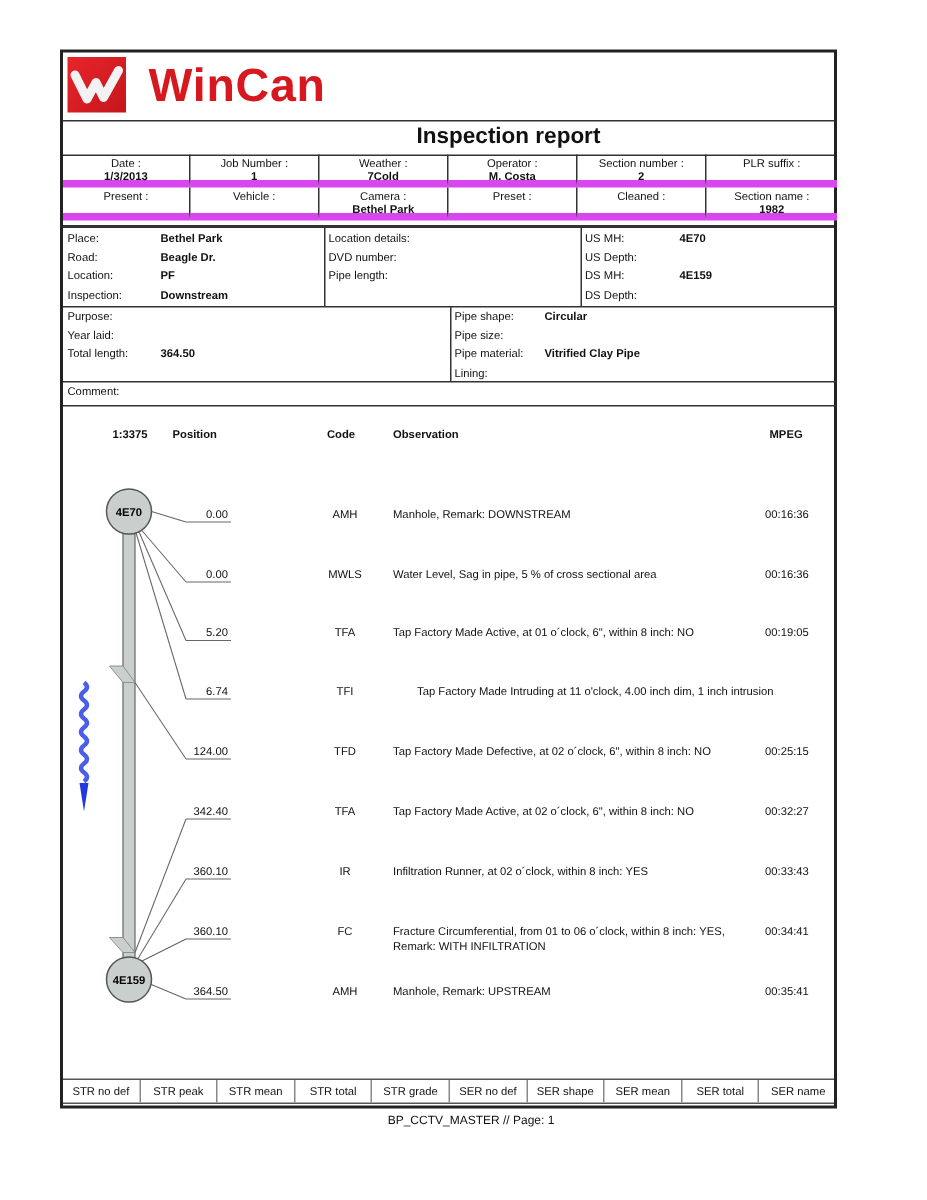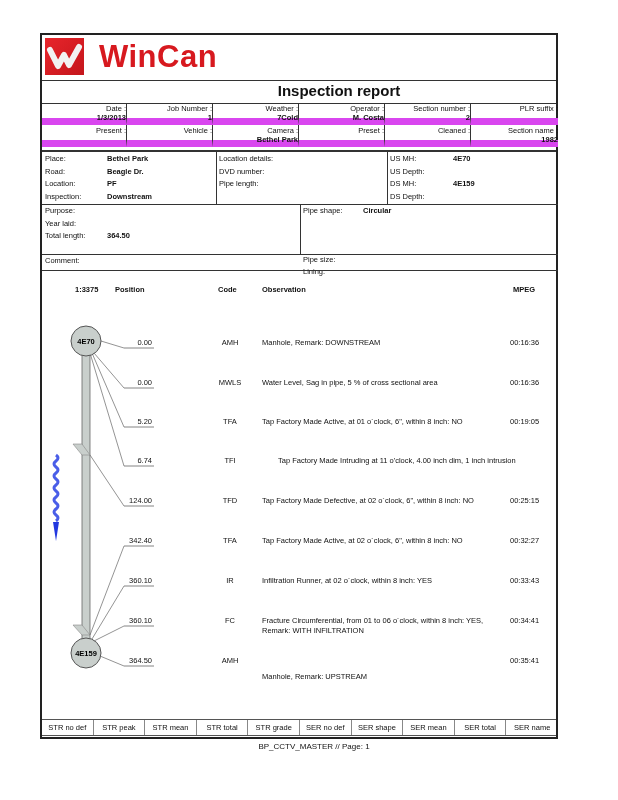--- a/index.html
+++ b/index.html
@@ -9,22 +9,22 @@
           border: 2px solid #222; box-sizing: border-box; }
   .logo-row { position: absolute; left: 0; top: 0; width: 100%; height: 45px; border-bottom: 1.5px solid #333; }
   .logo-box { position: absolute; left: 3px; top: 3px; width: 39px; height: 37px;
               background: linear-gradient(135deg, #e8252b 0%, #c4161c 100%); }
   .logo-text { position: absolute; left: 57px; top: 4px; font-size: 31px; font-weight: bold;
                color: #d7191f; letter-spacing: 0.5px; }
   .title-row { position: absolute; left: 0; top: 45px; width: 100%; height: 23px; border-bottom: 1px solid #333; }
   .title { position: absolute; left: 0; right: 0; top: 2px; text-align: center;
            font-size: 15px; font-weight: bold; padding-left: 80px; }
   .info-grid { position: absolute; left: 0; top: 68px; width: 100%; height: 45px; }
-  .info-cell { position: absolute; height: 22px; border-right: 1px solid #333; border-bottom: 7px solid #d946ef;
-               box-sizing: border-box; text-align: right; font-size: 7.5px; line-height: 9px; padding-top: 1px; }
+  .info-cell { position: absolute; height: 22px; border-right: 1px solid #333; border-bottom: 5px solid #d946ef;
+               box-sizing: border-box; text-align: center; font-size: 7.5px; line-height: 9px; padding-top: 1px; }
   .info-cell .v { font-weight: bold; display: block; }
   .details { position: absolute; left: 0; top: 115px; width: 100%; height: 118px; border-top: 2px solid #333; }
   .dl { position: absolute; font-size: 7.5px; line-height: 12.5px; }
   .dl .row { height: 12.5px; white-space: nowrap; }
   .dl .lbl { display: inline-block; }
   .dl .val { font-weight: bold; position: absolute; }
   .vline { position: absolute; background: #333; width: 1px; }
   .hline { position: absolute; background: #333; height: 1px; }
   .obs-head { position: absolute; top: 250px; font-size: 7.5px; font-weight: bold; }
   .obs-pos { position: absolute; font-size: 7.5px; text-align: right; width: 40px; }
@@ -94,21 +94,22 @@
       </div>
     <div class="hline" style="left:0; top:52px; width:516px;"></div>
     <div class="dl" style="left:3px; top:53px; width:255px;" id="blk-use">
         <div class="row" style="position: relative;"><span class="lbl">Purpose:</span><span class="val" style="left: 62px;"></span></div>
         <div class="row" style="position: relative;"><span class="lbl">Year laid:</span><span class="val" style="left: 62px;"></span></div>
         <div class="row" style="position: relative;"><span class="lbl">Total length:</span><span class="val" style="left: 62px;">364.50</span></div>
       </div>
     <div class="vline" style="left:258px; top:52px; height:50px;"></div>
     <div class="dl" style="left:261px; top:53px; width:250px;" id="blk-pipe">
         <div class="row" style="position: relative;"><span class="lbl">Pipe shape:</span><span class="val" style="left: 60px;">Circular</span></div>
-        <div class="row" style="position: relative; margin-top: 36px;"><span class="lbl">Pipe size:</span><span class="val" style="left: 60px;"></span></div>
+        <div class="row" style="position: relative;"><span class="lbl">Pipe size:</span><span class="val" style="left: 60px;"></span></div>
+        <div class="row" style="position: relative;"><span class="lbl">Pipe material:</span><span class="val" style="left: 60px;">Vitrified Clay Pipe</span></div>
         <div class="row" style="position: relative;"><span class="lbl">Lining:</span><span class="val" style="left: 60px;"></span></div>
       </div>
     <div class="hline" style="left:0; top:102px; width:516px;"></div>
     <div class="dl" style="left:3px; top:103px;">
       <div class="row"><span class="lbl">Comment:</span></div>
     </div>
     <div class="hline" style="left:0; top:118px; width:516px;"></div>
   </div>
 
   <div class="obs-head" style="left:33px;">1:3375</div>
@@ -182,21 +183,21 @@
       <div class="obs-pos" style="left: 70px; top: 541px;">360.10</div>
       <div class="obs-code" style="left: 168px; top: 541px;">IR</div>
       <div class="obs-text" style="left: 220px; top: 541px;">Infiltration Runner, at 02 o´clock, within 8 inch: YES</div>
       <div class="obs-time" style="left: 468px; top: 541px;">00:33:43</div>
       <div class="obs-pos" style="left: 70px; top: 581px;">360.10</div>
       <div class="obs-code" style="left: 168px; top: 581px;">FC</div>
       <div class="obs-text" style="left: 220px; top: 581px;">Fracture Circumferential, from 01 to 06 o´clock, within 8 inch: YES, Remark: WITH INFILTRATION</div>
       <div class="obs-time" style="left: 468px; top: 581px;">00:34:41</div>
       <div class="obs-pos" style="left: 70px; top: 621px;">364.50</div>
       <div class="obs-code" style="left: 168px; top: 621px;">AMH</div>
-      <div class="obs-text" style="left: 220px; top: 637px;">Manhole, Remark: UPSTREAM</div>
+      <div class="obs-text" style="left: 220px; top: 621px;">Manhole, Remark: UPSTREAM</div>
       <div class="obs-time" style="left: 468px; top: 621px;">00:35:41</div>
     </div>
 
   <div class="footer-table" id="grades">
       <div class="ft-cell" style="left: 0px; width: 51.6px;">STR no def</div>
       <div class="ft-cell" style="left: 51.6px; width: 51.6px;">STR peak</div>
       <div class="ft-cell" style="left: 103.2px; width: 51.6px;">STR mean</div>
       <div class="ft-cell" style="left: 154.8px; width: 51.6px;">STR total</div>
       <div class="ft-cell" style="left: 206.4px; width: 51.6px;">STR grade</div>
       <div class="ft-cell" style="left: 258px; width: 51.6px;">SER no def</div>

